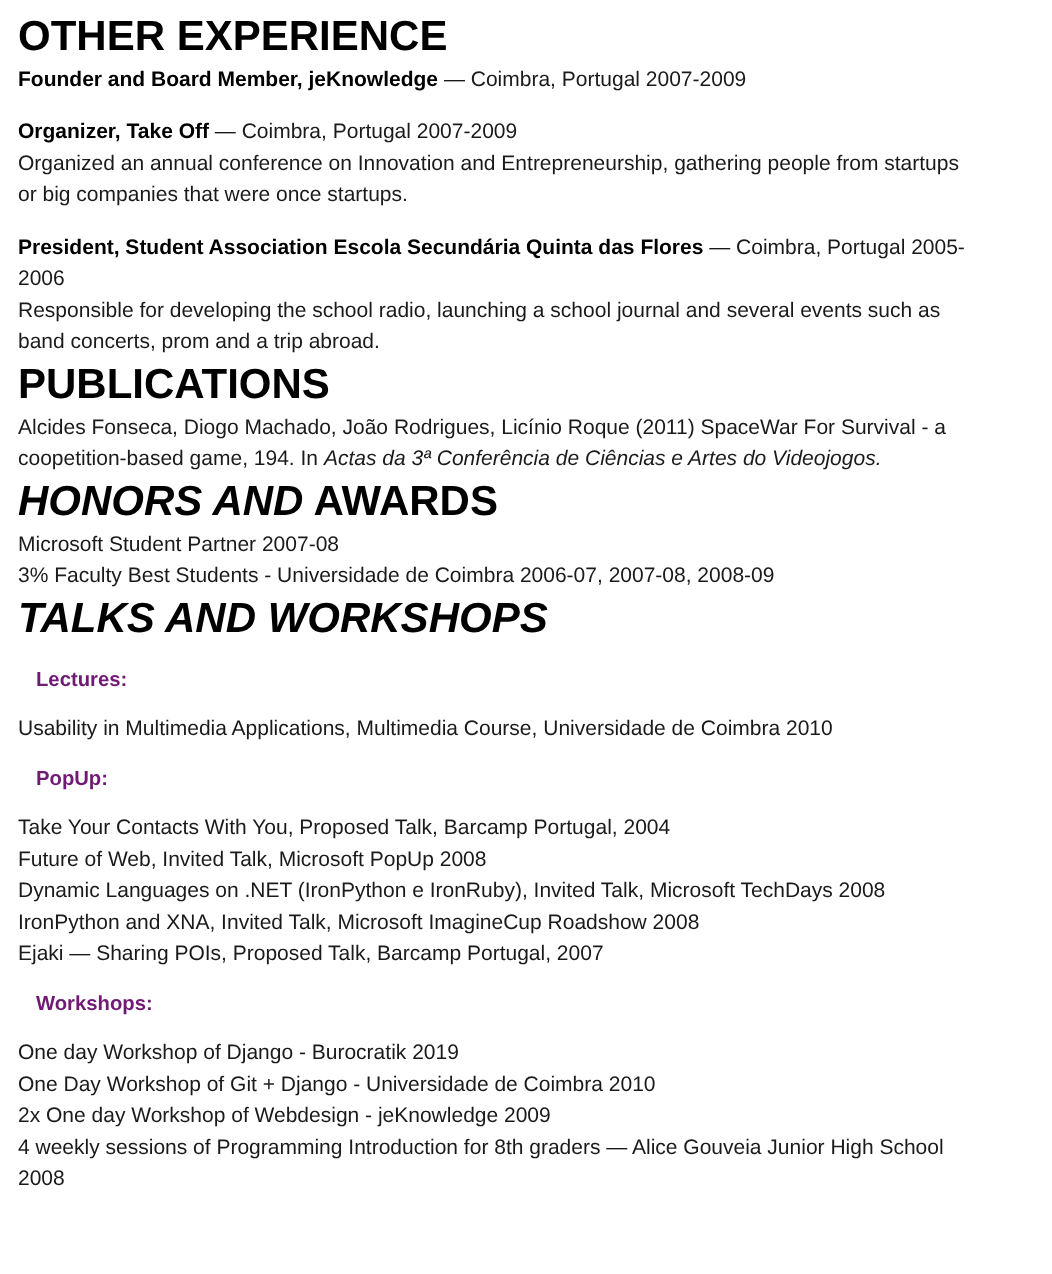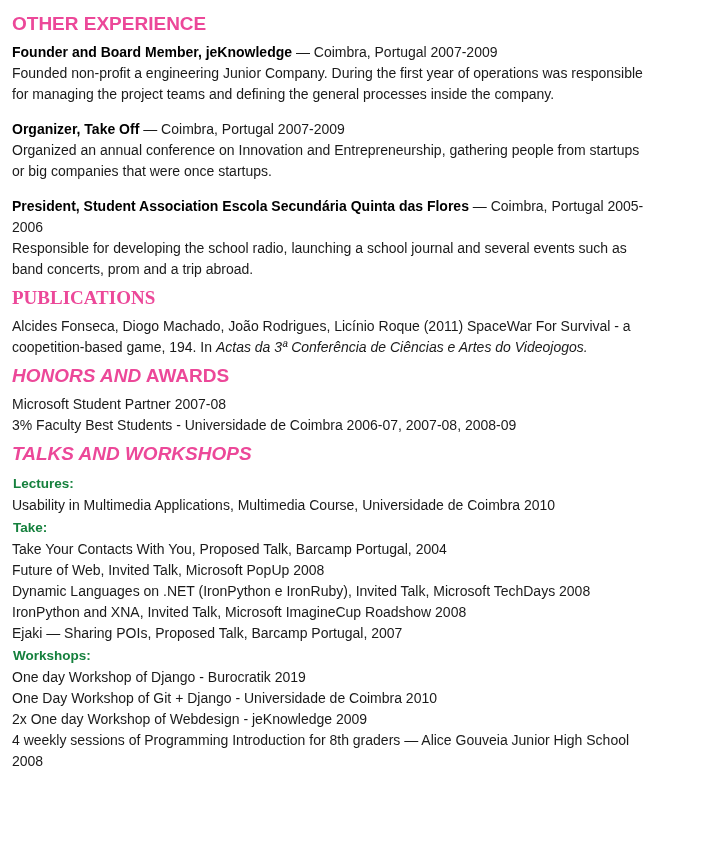--- a/index.html
+++ b/index.html
@@ -15,53 +15,52 @@
       font-family: "Liberation Sans", sans-serif;
       font-size: 14px;
       line-height: 21px;
     }
     .page {
       padding: 6px 12px 0 12px;
       width: 640px;
     }
     h2.section-title {
       margin: 0;
-      font-size: 19px;
+      font-size: 28px;
       line-height: 36px;
       font-weight: bold;
-      color: #ec4899;
+      color: #000000;
       letter-spacing: 0px;
     }
     h2.section-title .it { font-style: italic; }
     .entry-head strong { font-weight: bold; color: #000; }
     .s-other { height: 36px; margin-bottom: 12px; }
     .entry-block { margin-bottom: 14px; }
     .entry-block p { margin: 0; }
-    .s-pub { margin-top: 5px; margin-bottom: 11px; font-family: Liberation Serif, serif; }
+    .s-pub { margin-top: 5px; margin-bottom: 11px; }
     .pub p { margin: 0; }
     .pub em { }
     .s-honors { margin-top: 17px; margin-bottom: 10px; }
     .list-line { margin: 0; white-space: nowrap; }
     .s-talks { margin-top: 15px; margin-bottom: 9px; }
-    .sub-head { font-weight: bold; color: #15803d; margin: 1px; font-size: 13.5px; }
+    .sub-head { font-weight: bold; color: #701a75; margin: 12px; font-size: 13.5px; }
     .wrap-line { white-space: normal; }
   </style>
 </head>
 <body>
 
 <div class="page">
 
   <section>
     <h2 class="section-title s-other">OTHER EXPERIENCE</h2>
 
     <div class="entry-block">
       <p class="entry-head">
         <strong>Founder and Board Member, jeKnowledge</strong><span> — Coimbra, Portugal 2007-2009</span>
       </p>
-      <p>Founded non-profit a engineering Junior Company. During the first year of operations was responsible for managing the project teams and defining the general processes inside the company.</p>
     </div>
 
     <div class="entry-block">
       <p class="entry-head">
         <strong>Organizer, Take Off</strong><span> — Coimbra, Portugal 2007-2009</span>
       </p>
       <p>Organized an annual conference on Innovation and Entrepreneurship, gathering people from startups or big companies that were once startups.</p>
     </div>
 
     <div class="entry-block" style="margin-bottom:0;">
@@ -84,21 +83,21 @@
     <p class="list-line">Microsoft Student Partner 2007-08</p>
     <p class="list-line">3% Faculty Best Students - Universidade de Coimbra 2006-07, 2007-08, 2008-09</p>
   </section>
 
   <section>
     <h2 class="section-title s-talks" style="font-style:italic;">TALKS AND WORKSHOPS</h2>
 
     <p class="sub-head">Lectures:</p>
     <p class="list-line">Usability in Multimedia Applications, Multimedia Course, Universidade de Coimbra 2010</p>
 
-    <p class="sub-head">Take:</p>
+    <p class="sub-head">PopUp:</p>
     <p class="list-line">Take Your Contacts With You, Proposed Talk, Barcamp Portugal, 2004</p>
     <p class="list-line">Future of Web, Invited Talk, Microsoft PopUp 2008</p>
     <p class="list-line">Dynamic Languages on .NET (IronPython e IronRuby), Invited Talk, Microsoft TechDays 2008</p>
     <p class="list-line">IronPython and XNA, Invited Talk, Microsoft ImagineCup Roadshow 2008</p>
     <p class="list-line">Ejaki — Sharing POIs, Proposed Talk, Barcamp Portugal, 2007</p>
 
     <p class="sub-head">Workshops:</p>
     <p class="list-line">One day Workshop of Django - Burocratik 2019</p>
     <p class="list-line">One Day Workshop of Git + Django - Universidade de Coimbra 2010</p>
     <p class="list-line">2x One day Workshop of Webdesign - jeKnowledge 2009</p>

